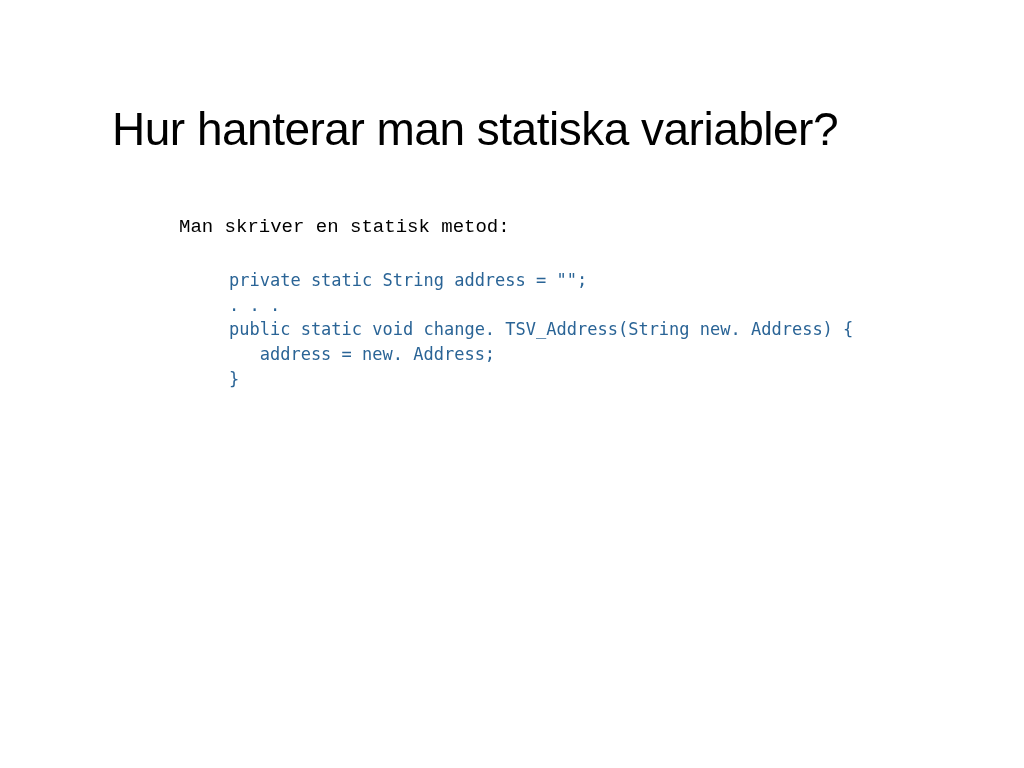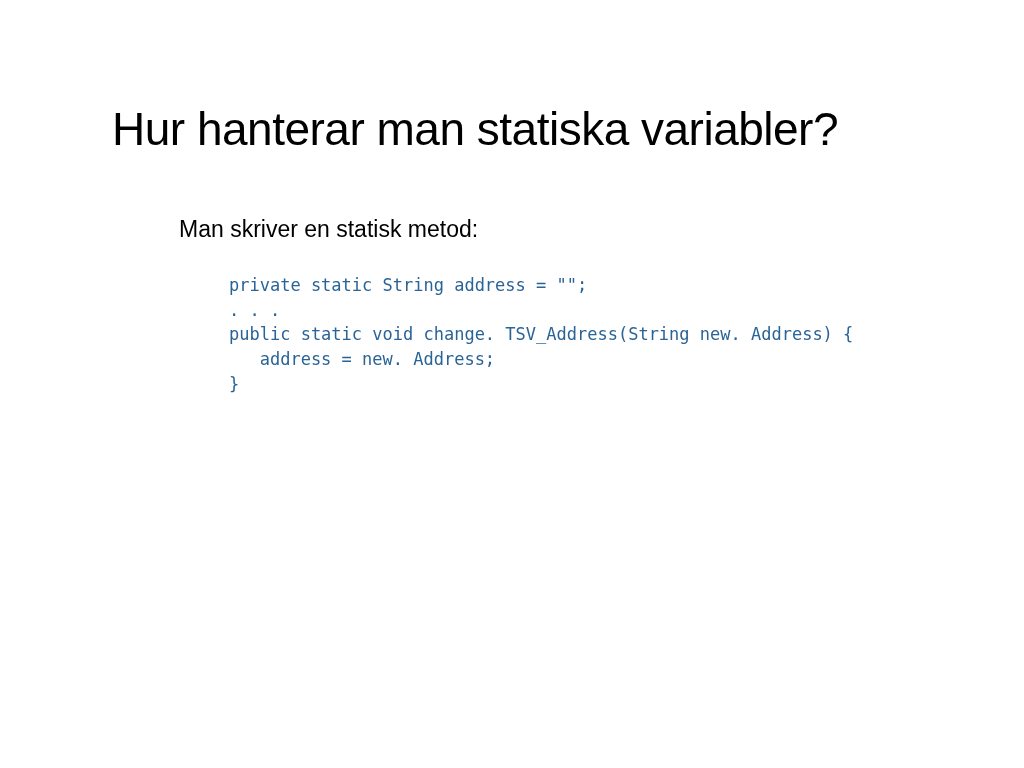--- a/index.html
+++ b/index.html
@@ -20,25 +20,26 @@
       padding: 50px 60px;
     }
     .title {
       font-size: 46px;
       font-weight: normal;
       color: #000000;
       margin-bottom: 60px;
       letter-spacing: -0.5px;
     }
     .subtitle {
-      font-size: 23px;
+      font-size: 19px;
       font-weight: normal;
       color: #000000;
       margin-left: 80px;
       margin-bottom: 30px;
+      font-family: Liberation Mono, monospace;
     }
     .code-block {
       font-family: "Lucida Console", Monaco, monospace;
       font-size: 17px;
       font-weight: normal;
       color: #2a6496;
       margin-left: 130px;
       line-height: 1.45;
       white-space: pre;
     }

